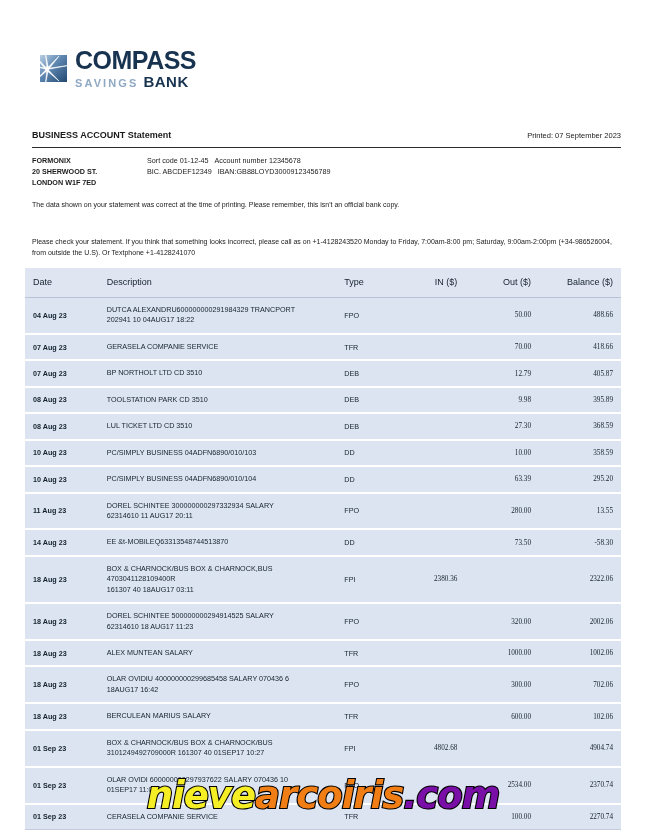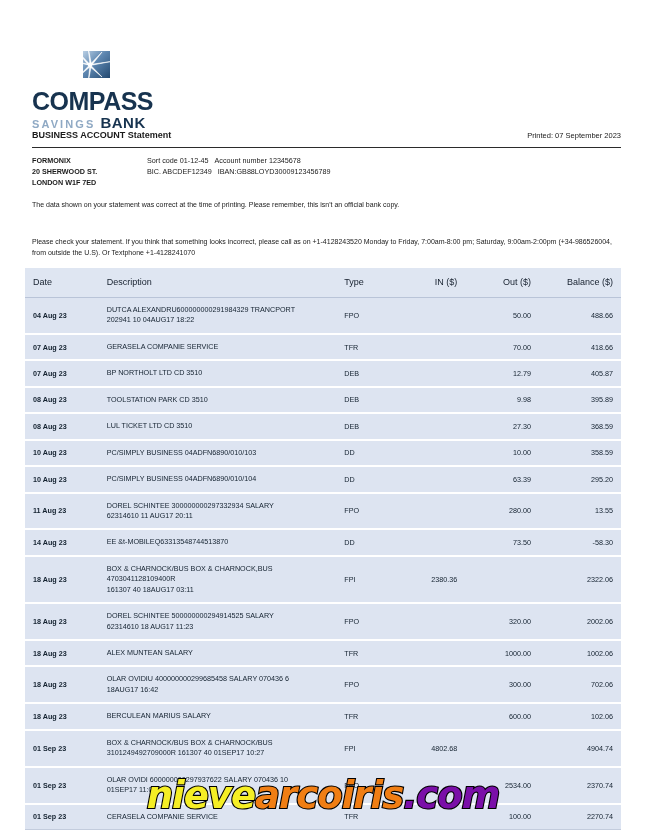--- a/index.html
+++ b/index.html
@@ -25,21 +25,20 @@
   }
 
   
   .logo-block {
     position: absolute;
     left: 32px;
     top: 48px;
     display: flex;
     align-items: center;
     gap: 7px;
-    flex-direction: column;
   }
   .logo-mark {
     width: 36px;
     height: 34px;
     position: relative;
     flex: 0 0 auto;
   }
   .logo-mark .sq {
     position: absolute;
     left: 8px;
@@ -167,21 +166,21 @@
     background: #dde4f1;
     padding: 7px 8px;
     vertical-align: middle;
     border-bottom: 2px solid #ffffff;
     color: #13212f;
   }
   table.stmt tbody tr:last-child td { border-bottom: 1px solid #c3ccdd; }
   td.date { font-weight: bold; white-space: nowrap; }
   td.desc { line-height: 1.45; }
   td.type { }
-  td.num { text-align: right; white-space: nowrap; }
+  td.num { text-align: right; white-space: nowrap; font-family: Liberation Serif, serif; }
 
   
   col.c-date { width: 72px; }
   col.c-desc { width: 232px; }
   col.c-type { width: 54px; }
   col.c-in   { width: 72px; }
   col.c-out  { width: 72px; }
   col.c-bal  { width: 80px; }
 
   

